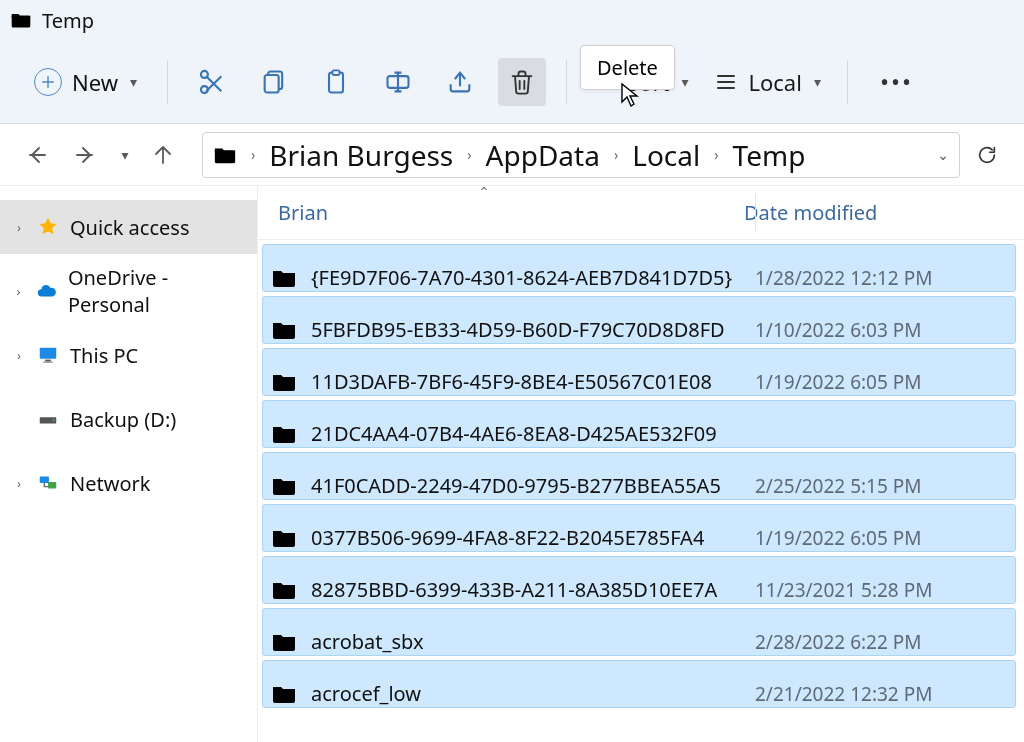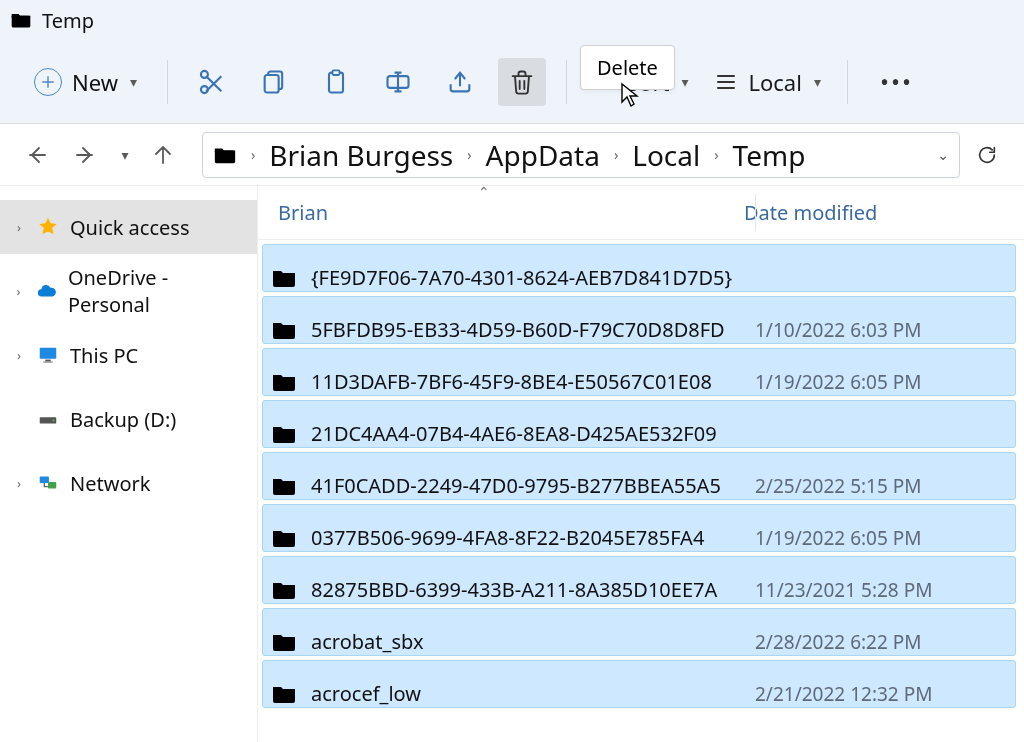--- a/index.html
+++ b/index.html
@@ -454,20 +454,21 @@
       </div>
     </div>
 
     <div class="filelist" id="filelist">
 
     <div class="row selected">
           <svg viewBox="0 0 26 26" class="ricon foldersvg">
             <use href="#folder-icon-g"></use>
           </svg>
           <div class="rname">{FE9D7F06-7A70-4301-8624-AEB7D841D7D5}</div>
+          <div class="rdate">1/28/2022 12:12 PM</div>
         </div>
         <div class="row selected">
           <svg viewBox="0 0 26 26" class="ricon foldersvg">
             <use href="#folder-icon-g"></use>
           </svg>
           <div class="rname">5FBFDB95-EB33-4D59-B60D-F79C70D8D8FD</div>
           <div class="rdate">1/10/2022 6:03 PM</div>
         </div>
         <div class="row selected">
           <svg viewBox="0 0 26 26" class="ricon foldersvg">

